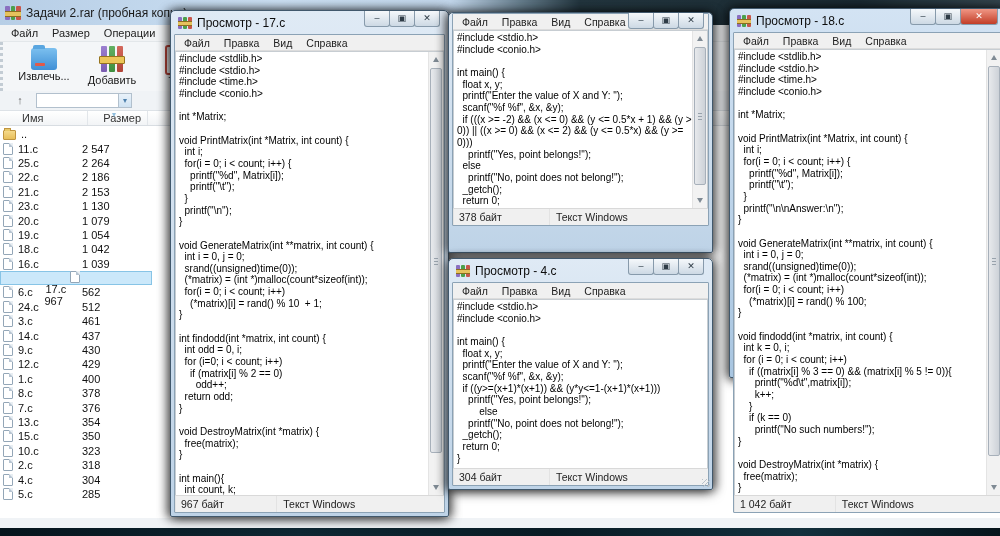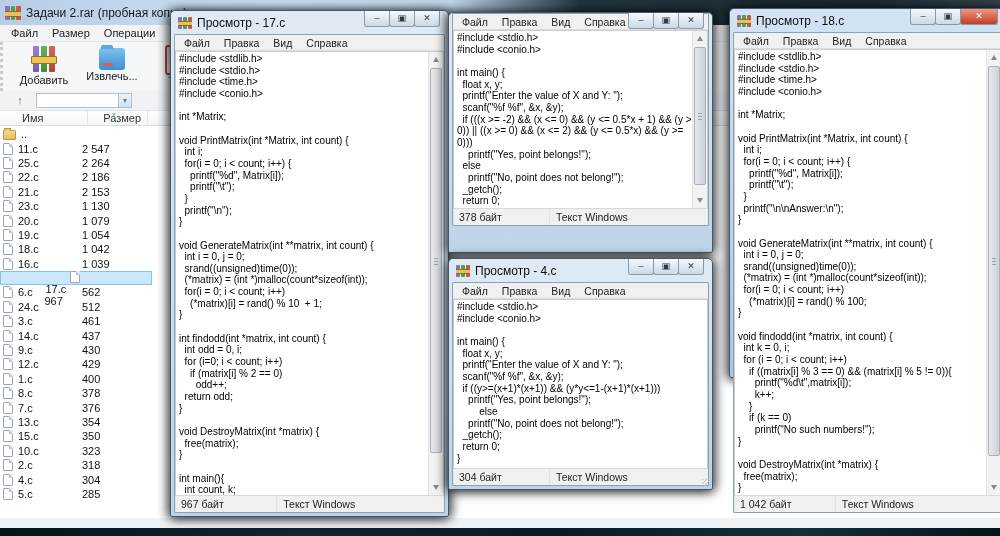--- a/index.html
+++ b/index.html
@@ -126,30 +126,30 @@
   </div>
   <div class="mw-menubar">
 
   <span class="mi">Файл</span>
       <span class="mi">Размер</span>
       <span class="mi">Операции</span>
       <span class="mi">Избранное</span>
     </div>
   <div class="mw-toolbar">
     <div class="tool">
+      <span class="ico ico-folder-blue"></span>
+      <span>Извлечь...</span>
+    </div>
+    <div class="tool">
       <span class="ico ico-books">
           <i></i>
           <i></i>
           <i></i>
         </span>
       <span>Добавить</span>
-    </div>
-    <div class="tool">
-      <span class="ico ico-folder-blue"></span>
-      <span>Извлечь...</span>
     </div>
     <div class="tool">
       <span class="ico ico-clip">
           <span class="chk">✓</span>
         </span>
       <span>Тест</span>
     </div>
     <div class="tool">
       <span class="ico ico-book"></span>
       <span>Просмотр</span>

